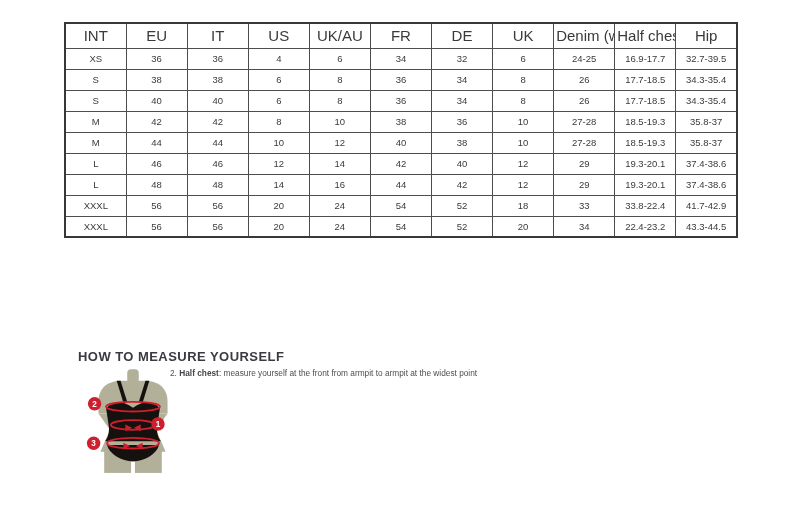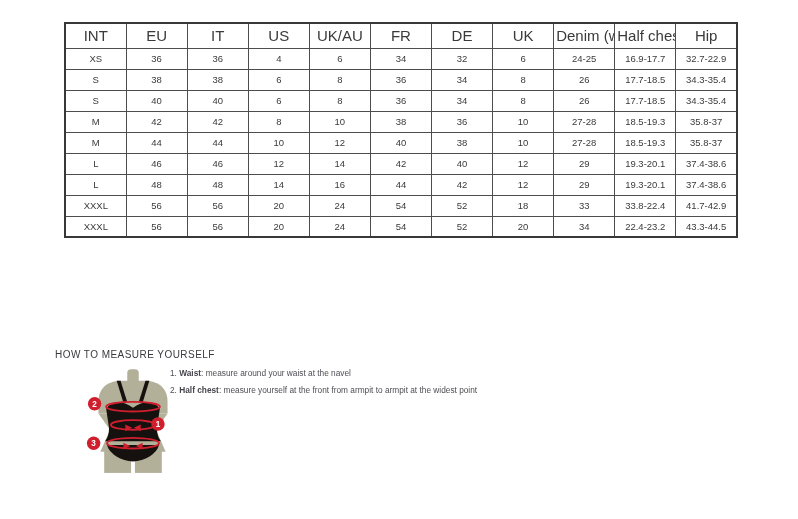--- a/index.html
+++ b/index.html
@@ -34,24 +34,24 @@
     border: 1px solid var(--table-border);
     text-align: center;
     vertical-align: middle;
     padding: 0 2px;
     overflow: hidden;
     white-space: nowrap;
   }
   .size-table th { height: 25px; font-weight: normal; font-size: 15px; }
   .size-table td { height: 21px; }
   .measure-heading {
-    position: absolute; left: 55px; top: 349px;
+    position: absolute; left: 78px; top: 349px;
     margin: 0;
-    font-size: 10px;
-    font-weight: normal;
+    font-size: 13px;
+    font-weight: bold;
     letter-spacing: 0.45px;
     color: var(--text-dark);
   }
   .figure {
     position: absolute; left: 85px; top: 369px;
     width: 96px; height: 108px;
   }
   .figure svg { display: block; width: 96px; height: 108px; }
   .mannequin-body { fill: var(--mannequin-tan); }
   .swimsuit { fill: var(--garment-black); }
@@ -99,21 +99,21 @@
           <td>XS</td>
           <td>36</td>
           <td>36</td>
           <td>4</td>
           <td>6</td>
           <td>34</td>
           <td>32</td>
           <td>6</td>
           <td>24-25</td>
           <td>16.9-17.7</td>
-          <td>32.7-22.9</td>
+          <td>32.7-39.5</td>
         </tr>
         <tr>
           <td>S</td>
           <td>38</td>
           <td>38</td>
           <td>6</td>
           <td>8</td>
           <td>36</td>
           <td>34</td>
           <td>8</td>
@@ -253,17 +253,16 @@
         </g>
         <g>
           <circle class="badge-circle" cx="9" cy="77" r="7"></circle>
           <text class="badge-num" x="9" y="80">3</text>
         </g>
       </g>
     </svg>
   </div>
 
   <div class="steps">
-      <div class="step"><span class="step-num">1. </span><span class="step-label">Waist</span><span class="step-text">: measure around your waist at the navel</span></div>
       <div class="step"><span class="step-num">2. </span><span class="step-label">Half chest</span><span class="step-text">: measure yourself at the front from armpit to armpit at the widest point</span></div>
     </div>
 
 </div>
 
 </body></html>

